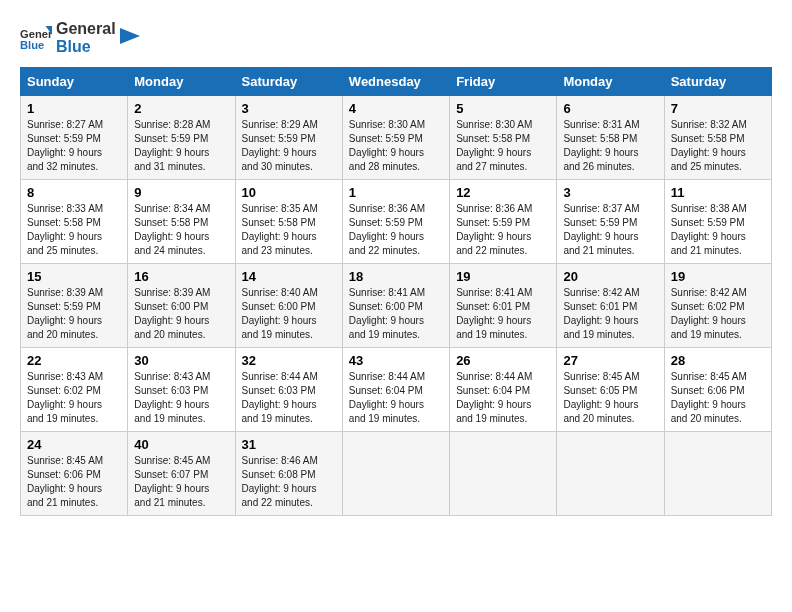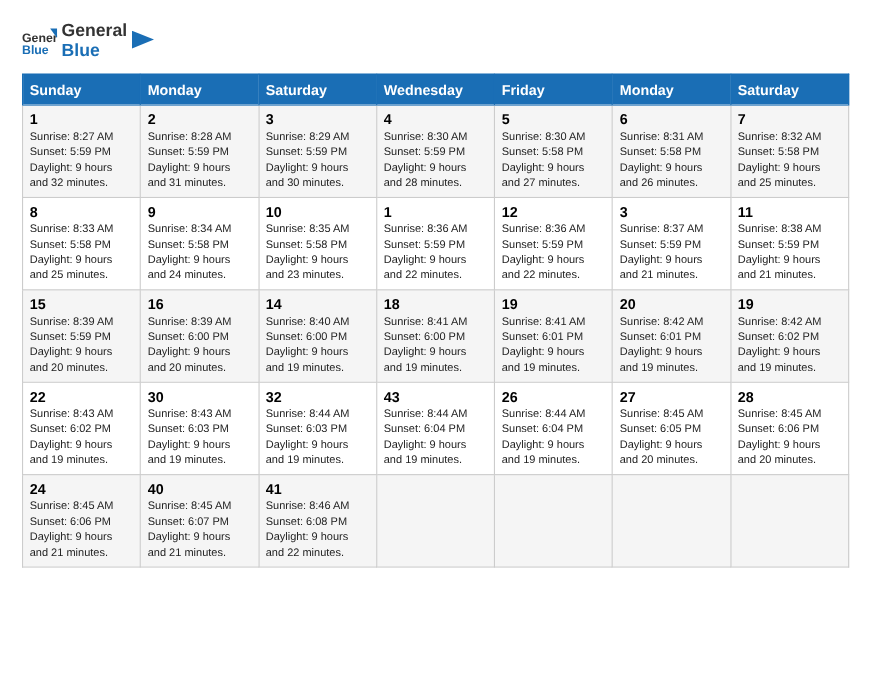--- a/index.html
+++ b/index.html
@@ -239,21 +239,21 @@
       <tr>
         <td>
           <span class="day-num">24</span>
 <div class="day-detail">Sunrise: 8:45 AM<br>Sunset: 6:06 PM<br>Daylight: 9 hours and 21 minutes.</div>
         </td>
         <td>
           <span class="day-num">40</span>
 <div class="day-detail">Sunrise: 8:45 AM<br>Sunset: 6:07 PM<br>Daylight: 9 hours and 21 minutes.</div>
         </td>
         <td>
-          <span class="day-num">41</span>
+          <span class="day-num">31</span>
 <div class="day-detail">Sunrise: 8:46 AM<br>Sunset: 6:08 PM<br>Daylight: 9 hours and 22 minutes.</div>
         </td>
         <td class="empty-cell"></td>
         <td class="empty-cell"></td>
         <td class="empty-cell"></td>
         <td class="empty-cell"></td>
       </tr>
     </tbody>
 </table>
 

